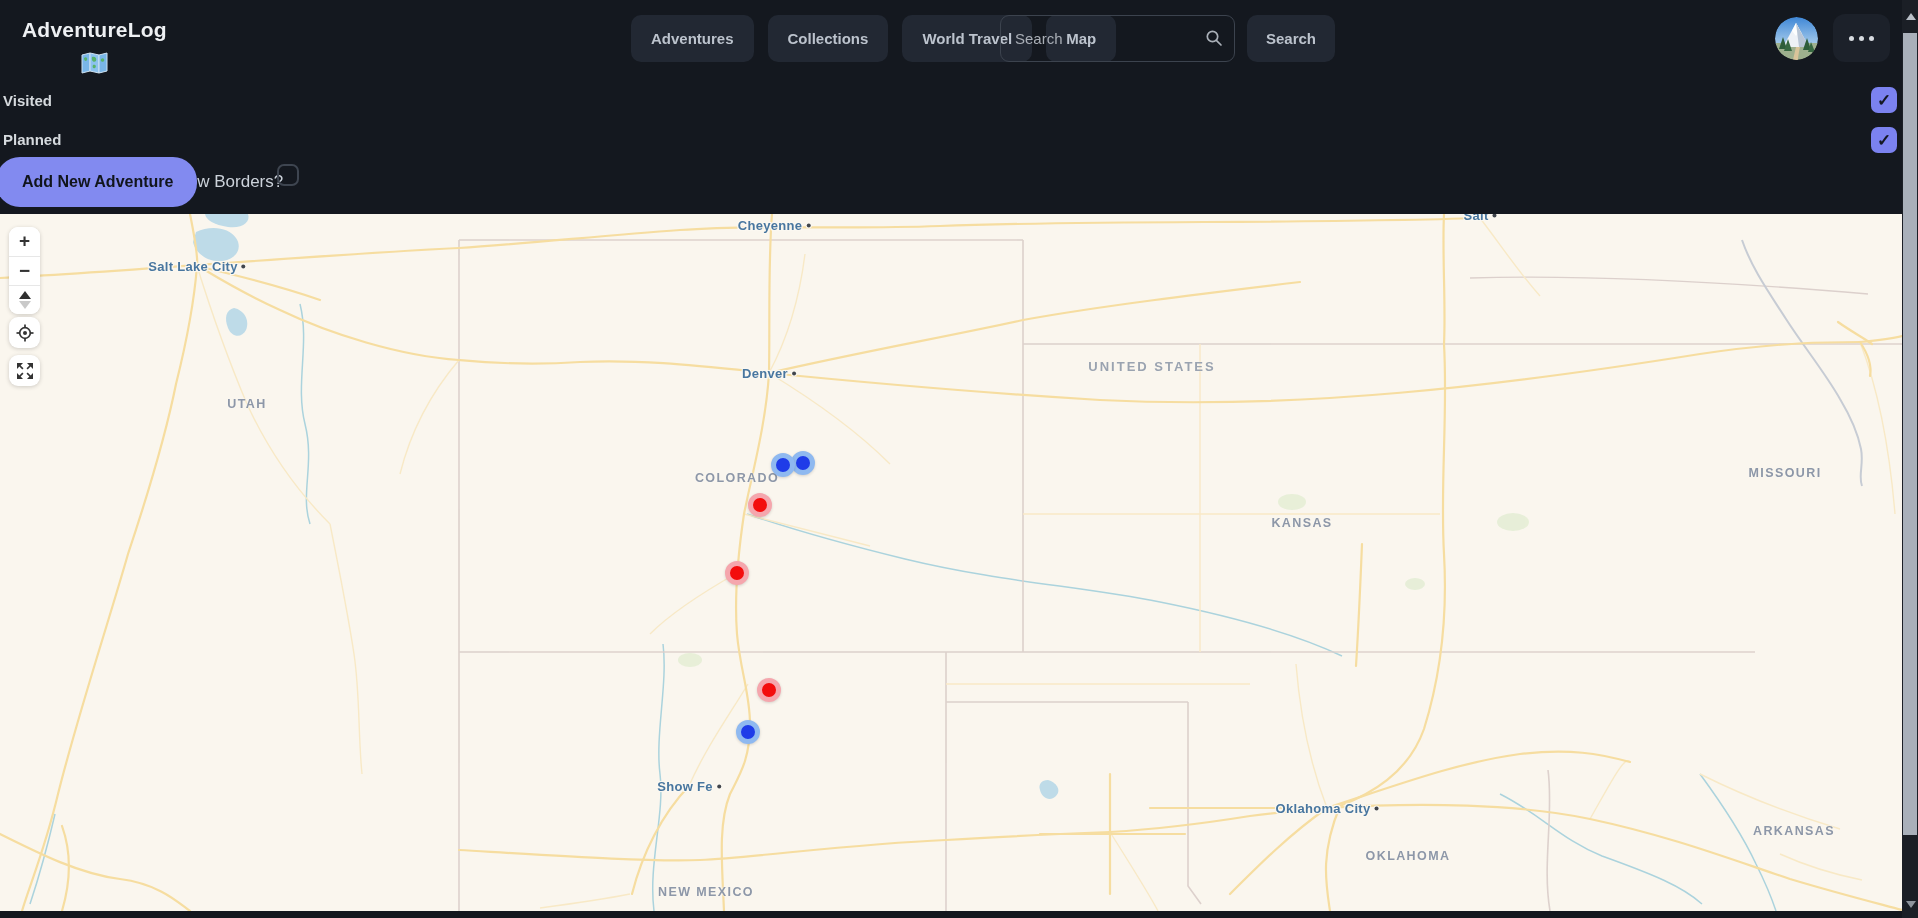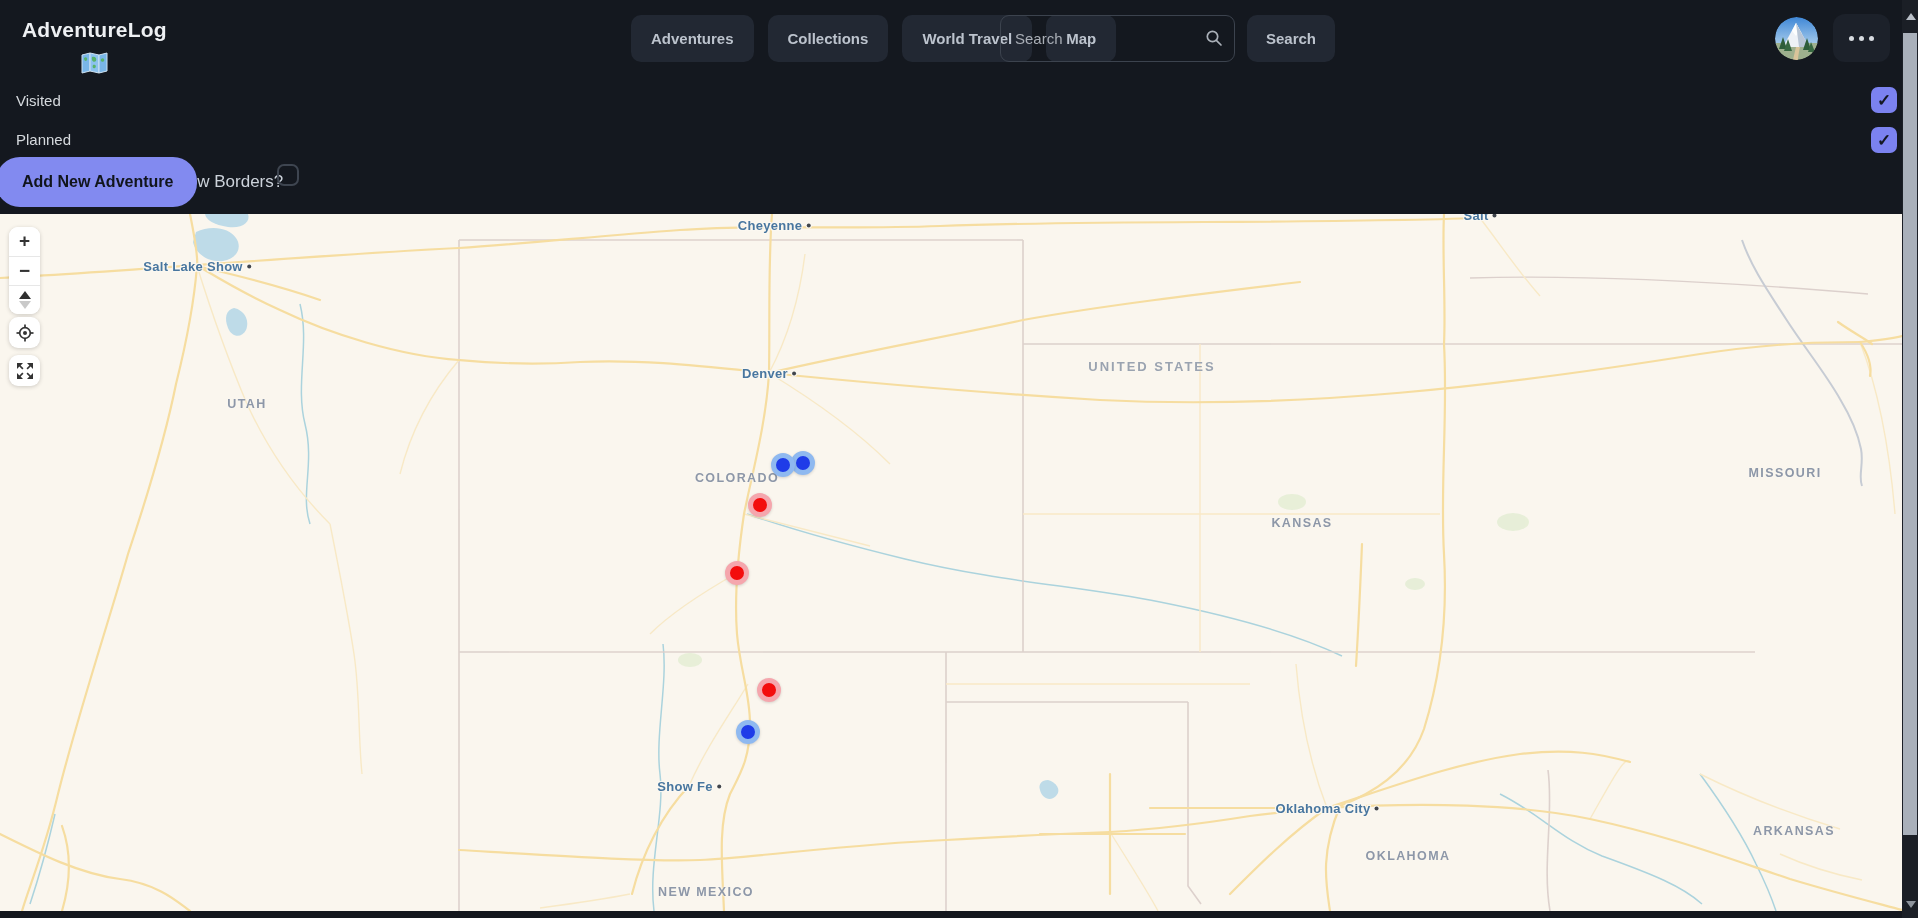--- a/index.html
+++ b/index.html
@@ -40,21 +40,21 @@
     border-radius:50%; overflow:hidden; cursor:pointer;
   }
   .dots-btn {
     position:absolute; left:1833px; top:14px; width:57px; height:48px;
     background:#1c212a; border:none; border-radius:12px; cursor:pointer;
     display:flex; align-items:center; justify-content:center; gap:5px;
   }
   .dots-btn .dot { width:5px; height:5px; border-radius:50%; background:#d7dbe0; }
 
   
-  .filter-label { position:absolute; left:16px; font-size:15px; color:#d6dade; }
+  .filter-label { position:absolute; left:3px; font-size:15px; color:#d6dade;font-weight:bold; }
   .filter-label.visited { top:92px; }
   .filter-label.planned { top:131px; }
   .cbx {
     position:absolute; right:21px; width:26px; height:26px; border-radius:7px;
     background:#7b82f0; display:flex; align-items:center; justify-content:center;
     cursor:pointer; border:none;
   }
   .cbx.visited { top:87px; }
   .cbx.planned { top:127px; }
   .cbx .check { color:#141823; font-size:17px; font-weight:700; line-height:1; }
@@ -322,21 +322,21 @@
         <span class="map-label state-label" style="left: 243px; top: 695px; margin-top: 8px;"><span>ARIZONA</span></span>
         <span class="map-label city-label" style="left: 1480px; top: 1px;">
           <span>Salt</span>
           <span class="city-dot"></span>
         </span>
         <span class="map-label city-label" style="left: 774px; top: 11px;">
           <span>Cheyenne</span>
           <span class="city-dot"></span>
         </span>
         <span class="map-label city-label" style="left: 197px; top: 52px;">
-          <span>Salt Lake Show</span>
+          <span>Salt Lake City</span>
           <span class="city-dot"></span>
         </span>
         <span class="map-label city-label" style="left: 769px; top: 159px;">
           <span>Denver</span>
           <span class="city-dot"></span>
         </span>
         <span class="map-label city-label" style="left: 689px; top: 572px;">
           <span>Show Fe</span>
           <span class="city-dot"></span>
         </span>

